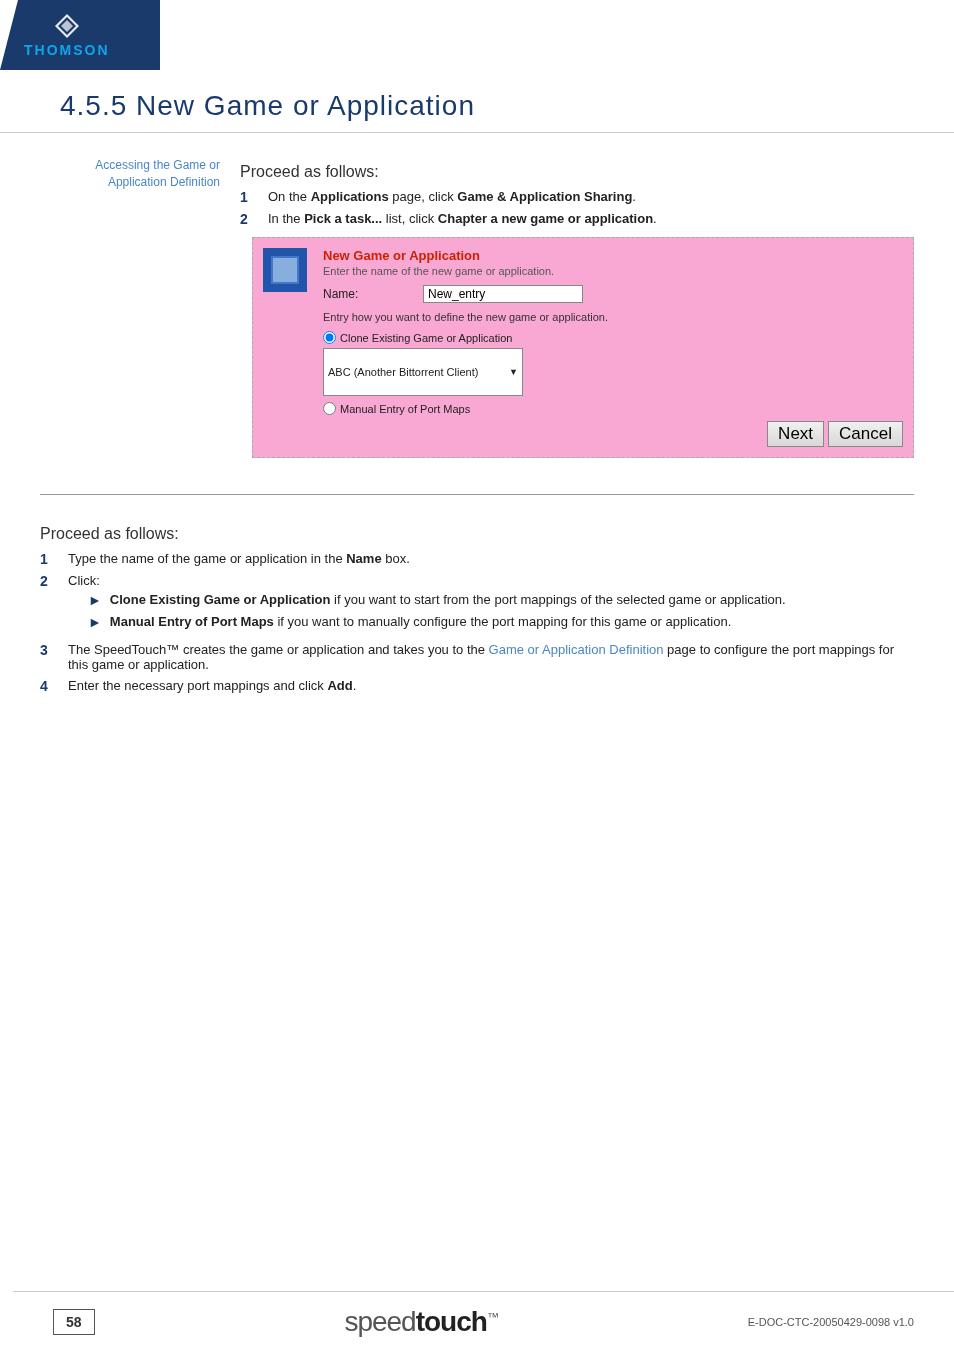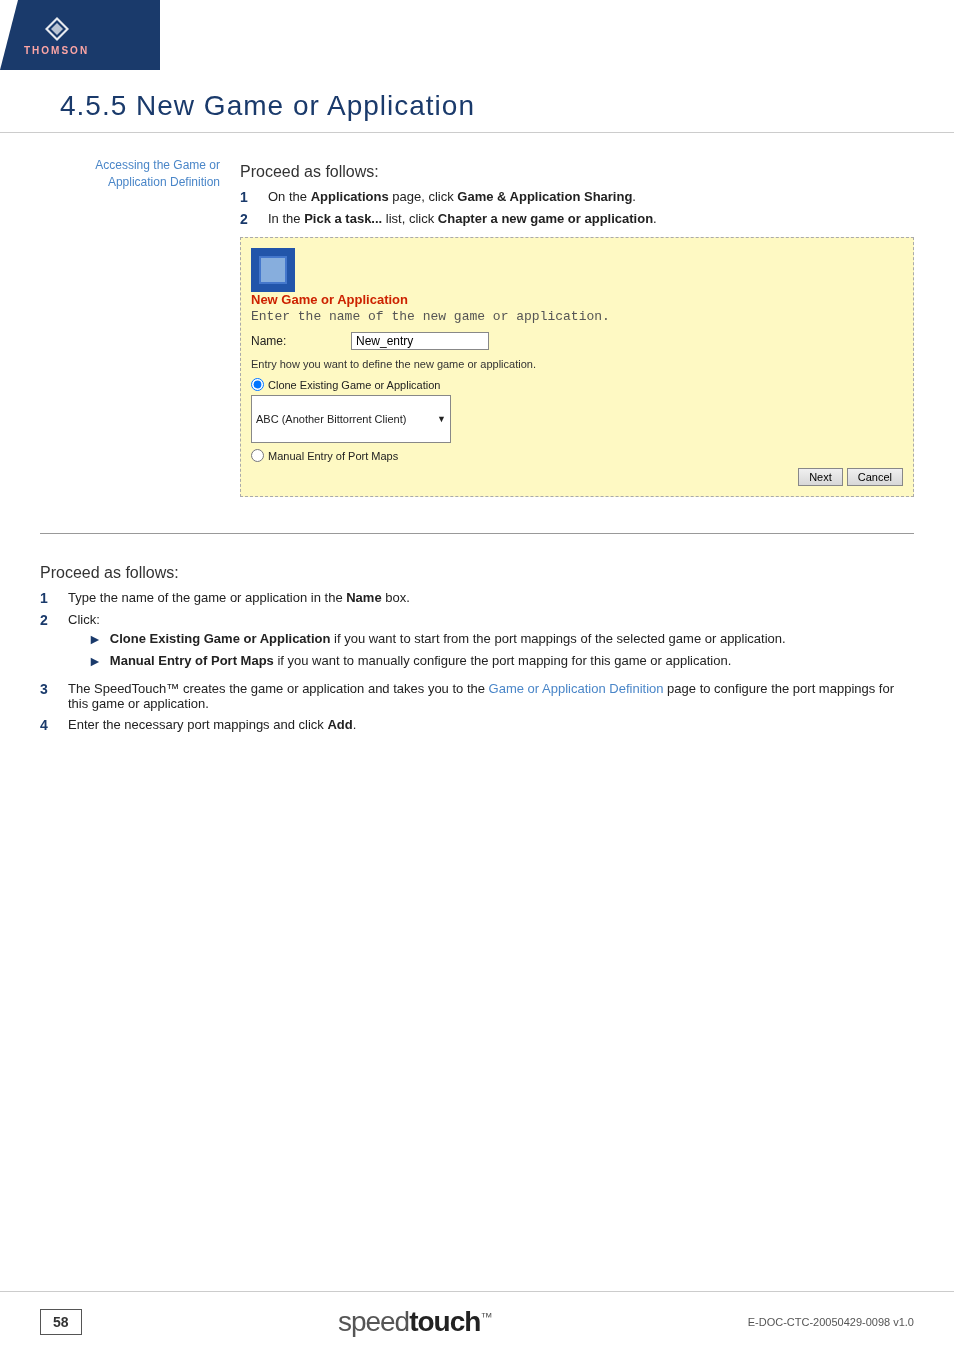--- a/index.html
+++ b/index.html
@@ -52,24 +52,24 @@
       display: flex;
       flex-direction: column;
       align-items: center;
     }
     .thomson-icon {
       width: 28px;
       height: 28px;
       margin-bottom: 2px;
     }
     .thomson-text {
-      font-size: 10px;
+      font-size: 14px;
       font-weight: bold;
       letter-spacing: 2px;
-      color: #fca5a5;
+      color: #0ea5e9;
     }
 
     
     .page-title-section {
       padding: 20px 60px 10px 60px;
       border-bottom: 1px solid #ccc;
     }
     .page-title {
       font-size: 28px;
       font-weight: normal;
@@ -99,25 +99,24 @@
       font-size: 13px;
       color: #222;
     }
     .step-text strong {
       font-weight: bold;
     }
 
     
     .ui-screenshot {
       border: 1px dashed #aaa;
-      margin: 10px 0 16px 0;
-      display: flex;
-      background: #fef9c3;
+      margin: 10px 0 16px 12px;
+      display: flex;
+      background: #f9a8d4;
       padding: 10px;
-      flex-direction: column;
     }
     .ui-icon-area {
       width: 50px;
       margin-right: 10px;
     }
     .ui-icon-box {
       width: 44px;
       height: 44px;
       background: #2255aa;
       display: flex;
@@ -133,41 +132,40 @@
     .ui-form-area {
       flex: 1;
     }
     .ui-form-title {
       color: #cc2200;
       font-size: 13px;
       font-weight: bold;
       margin-bottom: 2px;
     }
     .ui-form-subtitle {
-      font-size: 13px;
+      font-size: 11px;
       color: #555;
       margin-bottom: 8px;
-      font-family: Liberation Mono, monospace;
     }
     .ui-form-row {
       display: flex;
       align-items: center;
       margin-bottom: 8px;
       gap: 40px;
     }
     .ui-form-label {
       font-size: 12px;
       width: 60px;
       color: #222;
     }
     .ui-form-input {
       border: 1px solid #888;
       padding: 1px 4px;
       font-size: 12px;
-      width: 138px;
+      width: 160px;
       background: #fff;
     }
     .ui-select-text {
       font-size: 11px;
       color: #333;
       margin-bottom: 8px;
     }
     .ui-radio-row {
       display: flex;
       align-items: center;
@@ -198,21 +196,21 @@
     .ui-buttons-row {
       display: flex;
       justify-content: flex-end;
       gap: 4px;
       margin-top: 6px;
     }
     .ui-btn {
       border: 1px solid #888;
       background: linear-gradient(to bottom, #f0f0f0, #d8d8d8);
       padding: 2px 10px;
-      font-size: 11px;
+      font-size: 17px;
       cursor: pointer;
     }
 
     .sub-steps-list {
       list-style: none;
       padding: 0;
       margin: 4px 0 4px 20px;
     }
     .sub-steps-list li {
       display: flex;
@@ -228,21 +226,21 @@
     }
 
     .link-text {
       color: #4a86c8;
     }
 
     
     .footer {
       position: absolute;
       bottom: 0;
-      left: 0;
+      left: 13px;
       right: 0;
       height: 60px;
       display: flex;
       align-items: center;
       justify-content: space-between;
       padding: 0 40px;
       border-top: 1px solid #ccc;
       gap: 13px;
     }
     .page-number-box {

